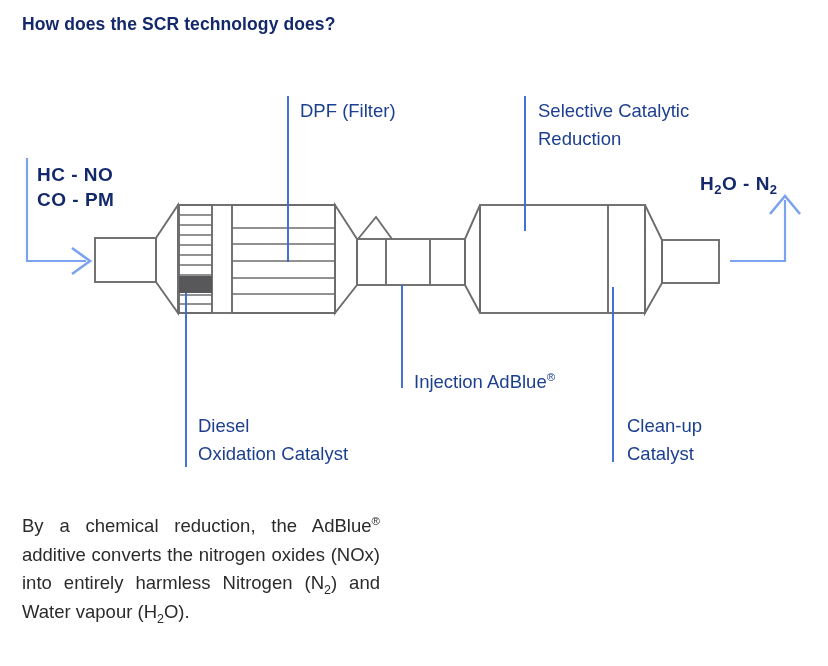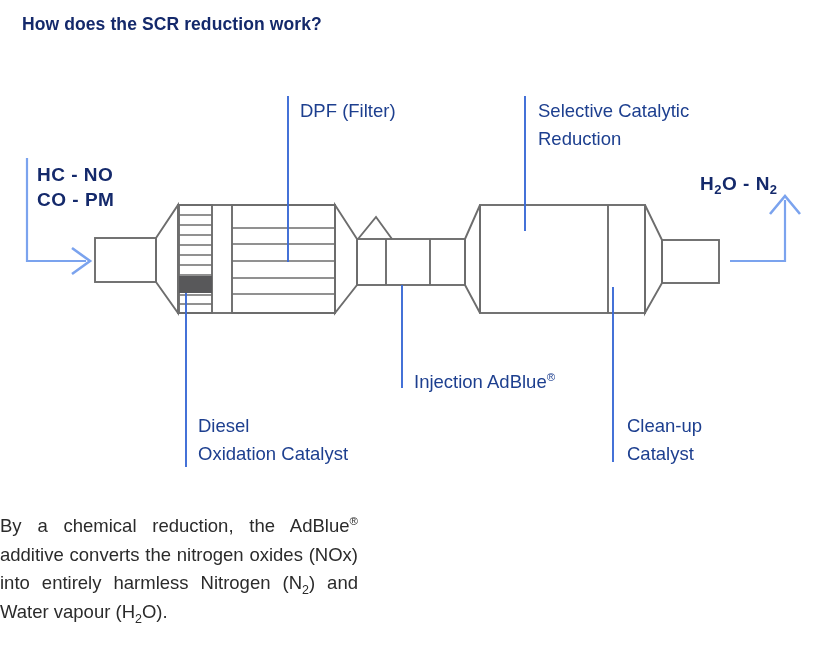--- a/index.html
+++ b/index.html
@@ -65,20 +65,21 @@
   }
   .para {
     font-size: 18.5px;
     line-height: 28.5px;
     color: #2b2b2b;
     text-align: justify;
     font-family: "Liberation Sans", sans-serif;
   }
   .para-left {
     width: 358px;
+    margin-left: 22px;
   }
   .para-right {
     width: 360px;
     margin-left: 66px;
   }
   .para sup {
     font-size: 11.5px;
     vertical-align: super;
     line-height: 0;
   }
@@ -86,21 +87,21 @@
     font-size: 12.5px;
     vertical-align: sub;
     line-height: 0;
   }
 </style>
 </head>
 <body>
 
 <div id="page">
 
-  <div class="page-title">How does the SCR reduction work?</div>
+  <div class="page-title">How does the SCR technology does?</div>
 
   <svg id="diagram" viewBox="0 0 828 500">
 
     <g>
       <path d="M 27,158 L 27,261 L 86,261" fill="none" stroke="#7ba3ee" stroke-width="2.2"></path>
       <path d="M 72,248 L 90,261 L 72,274" fill="none" stroke="#7ba3ee" stroke-width="2.6" stroke-linecap="butt"></path>
     </g>
 
     <g>
       <path d="M 730,261 L 785,261 L 785,200" fill="none" stroke="#7ba3ee" stroke-width="2.2"></path>

